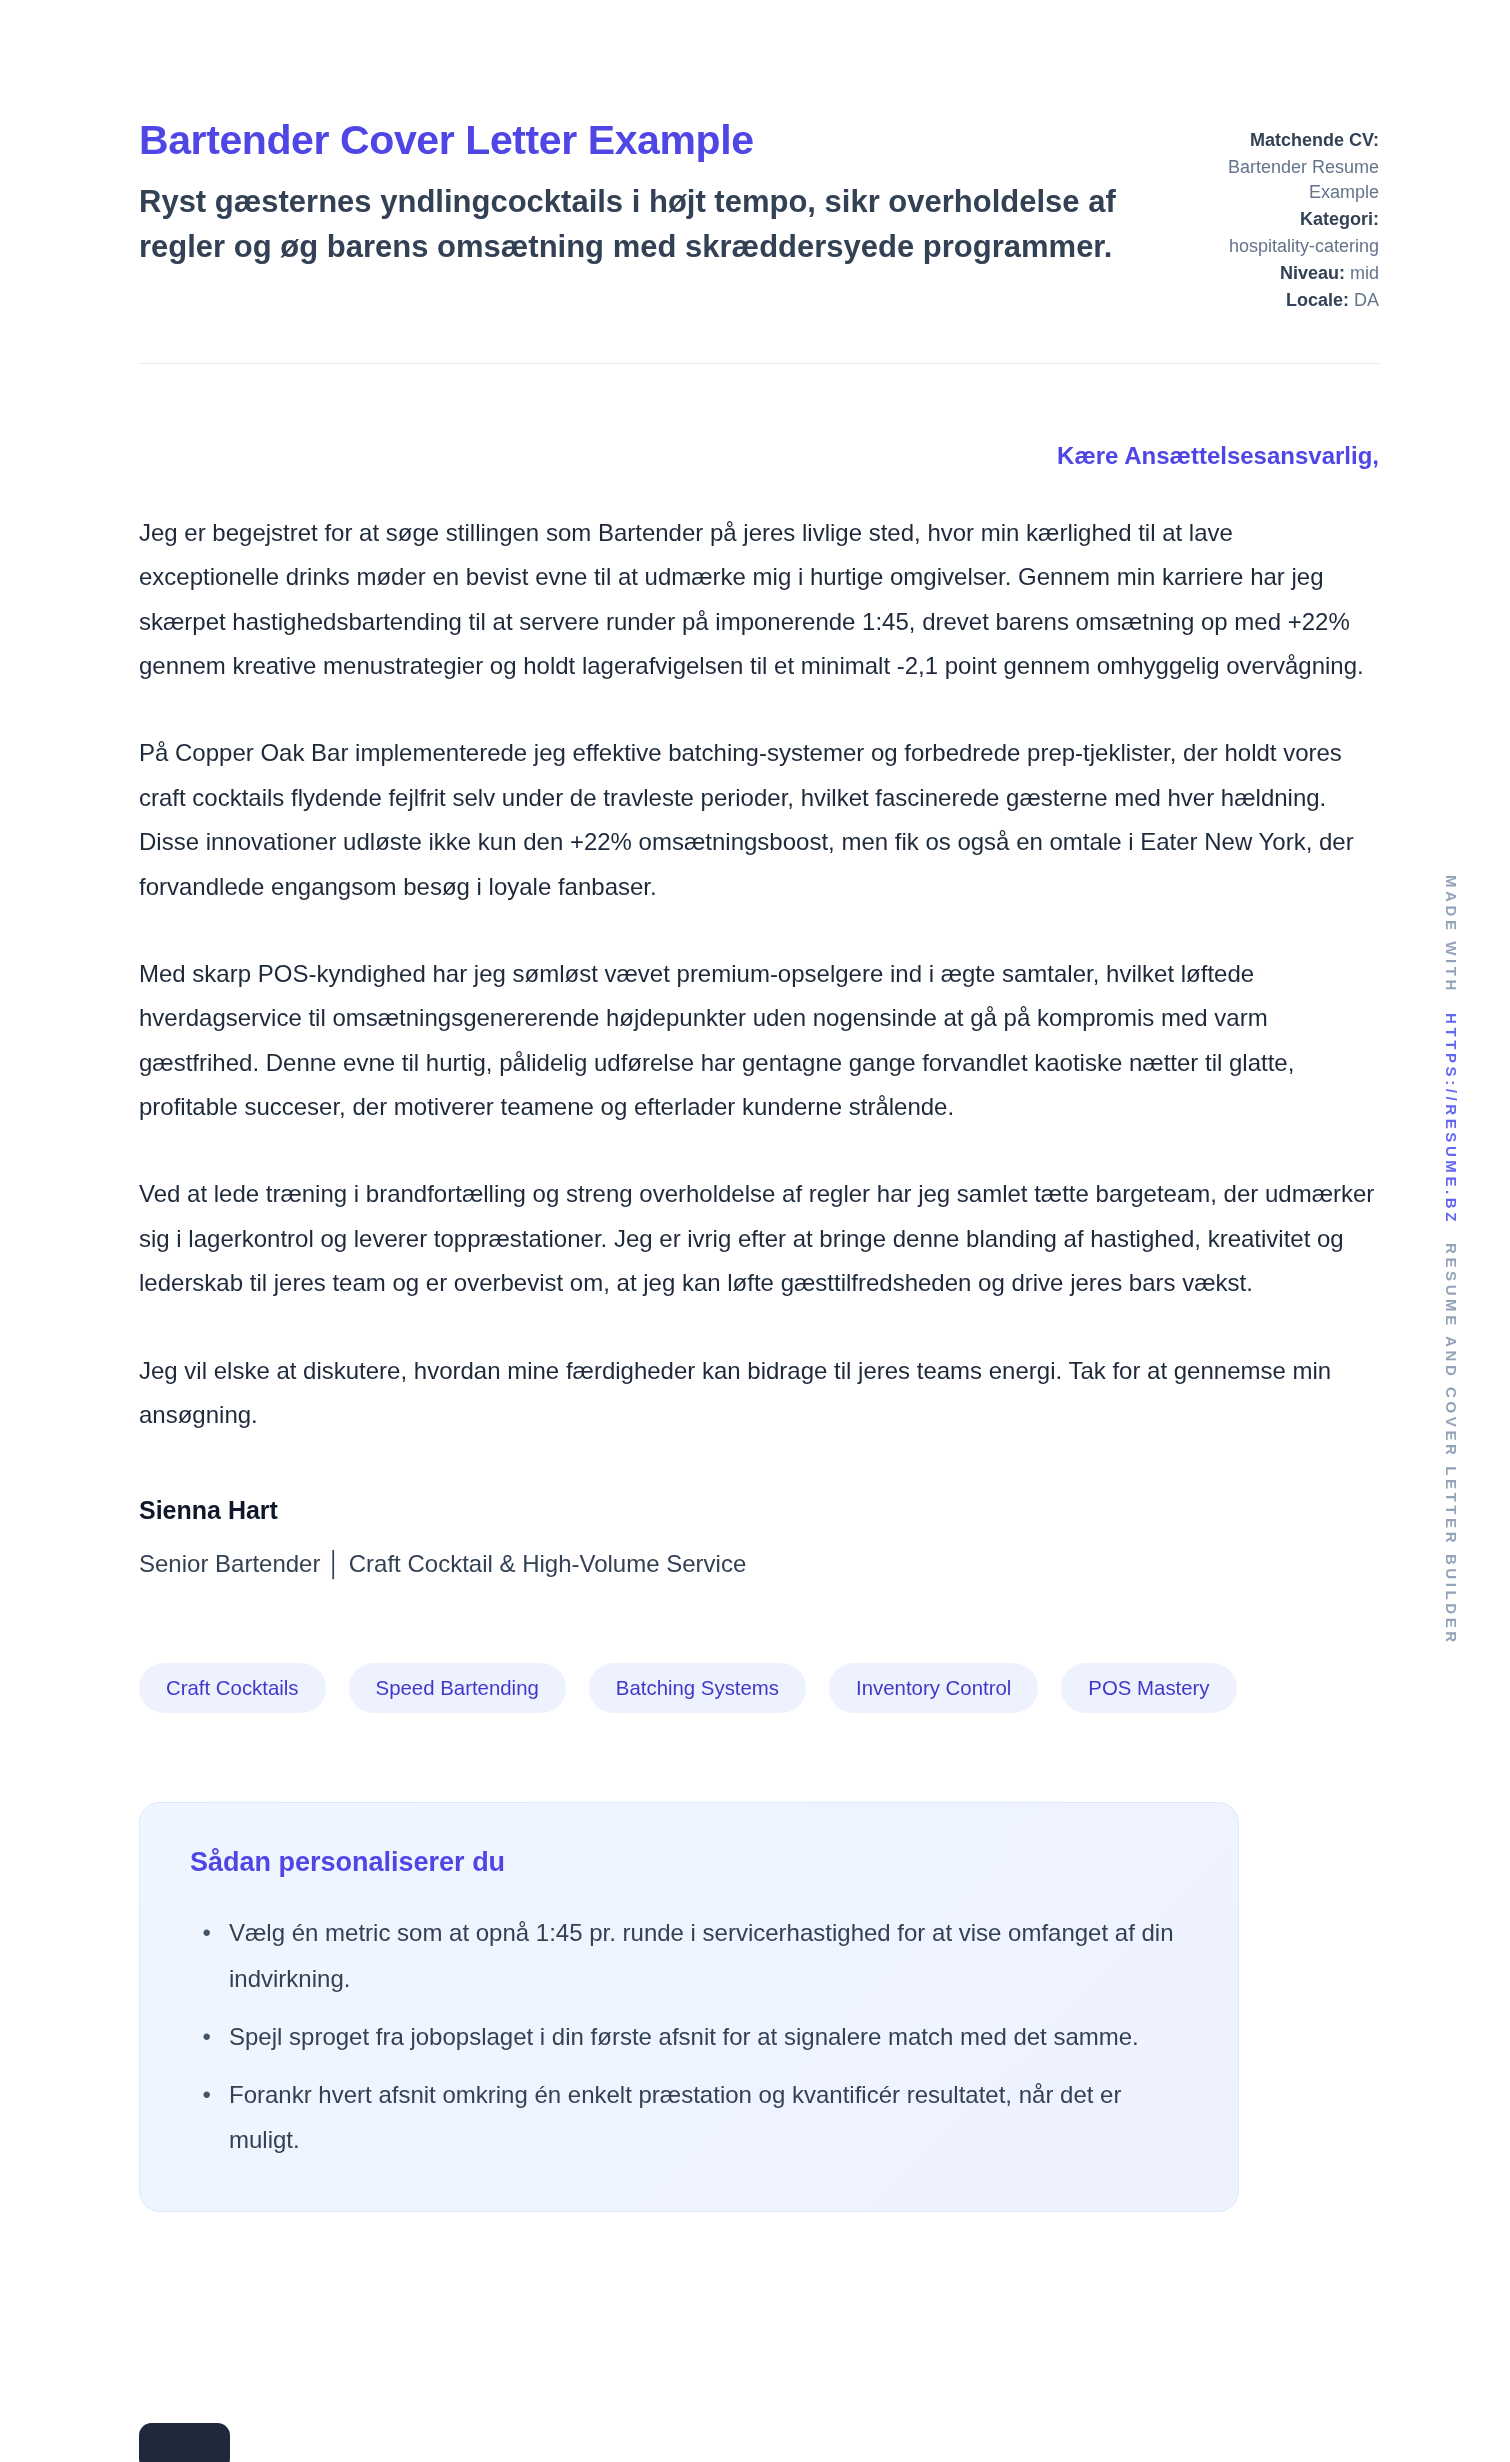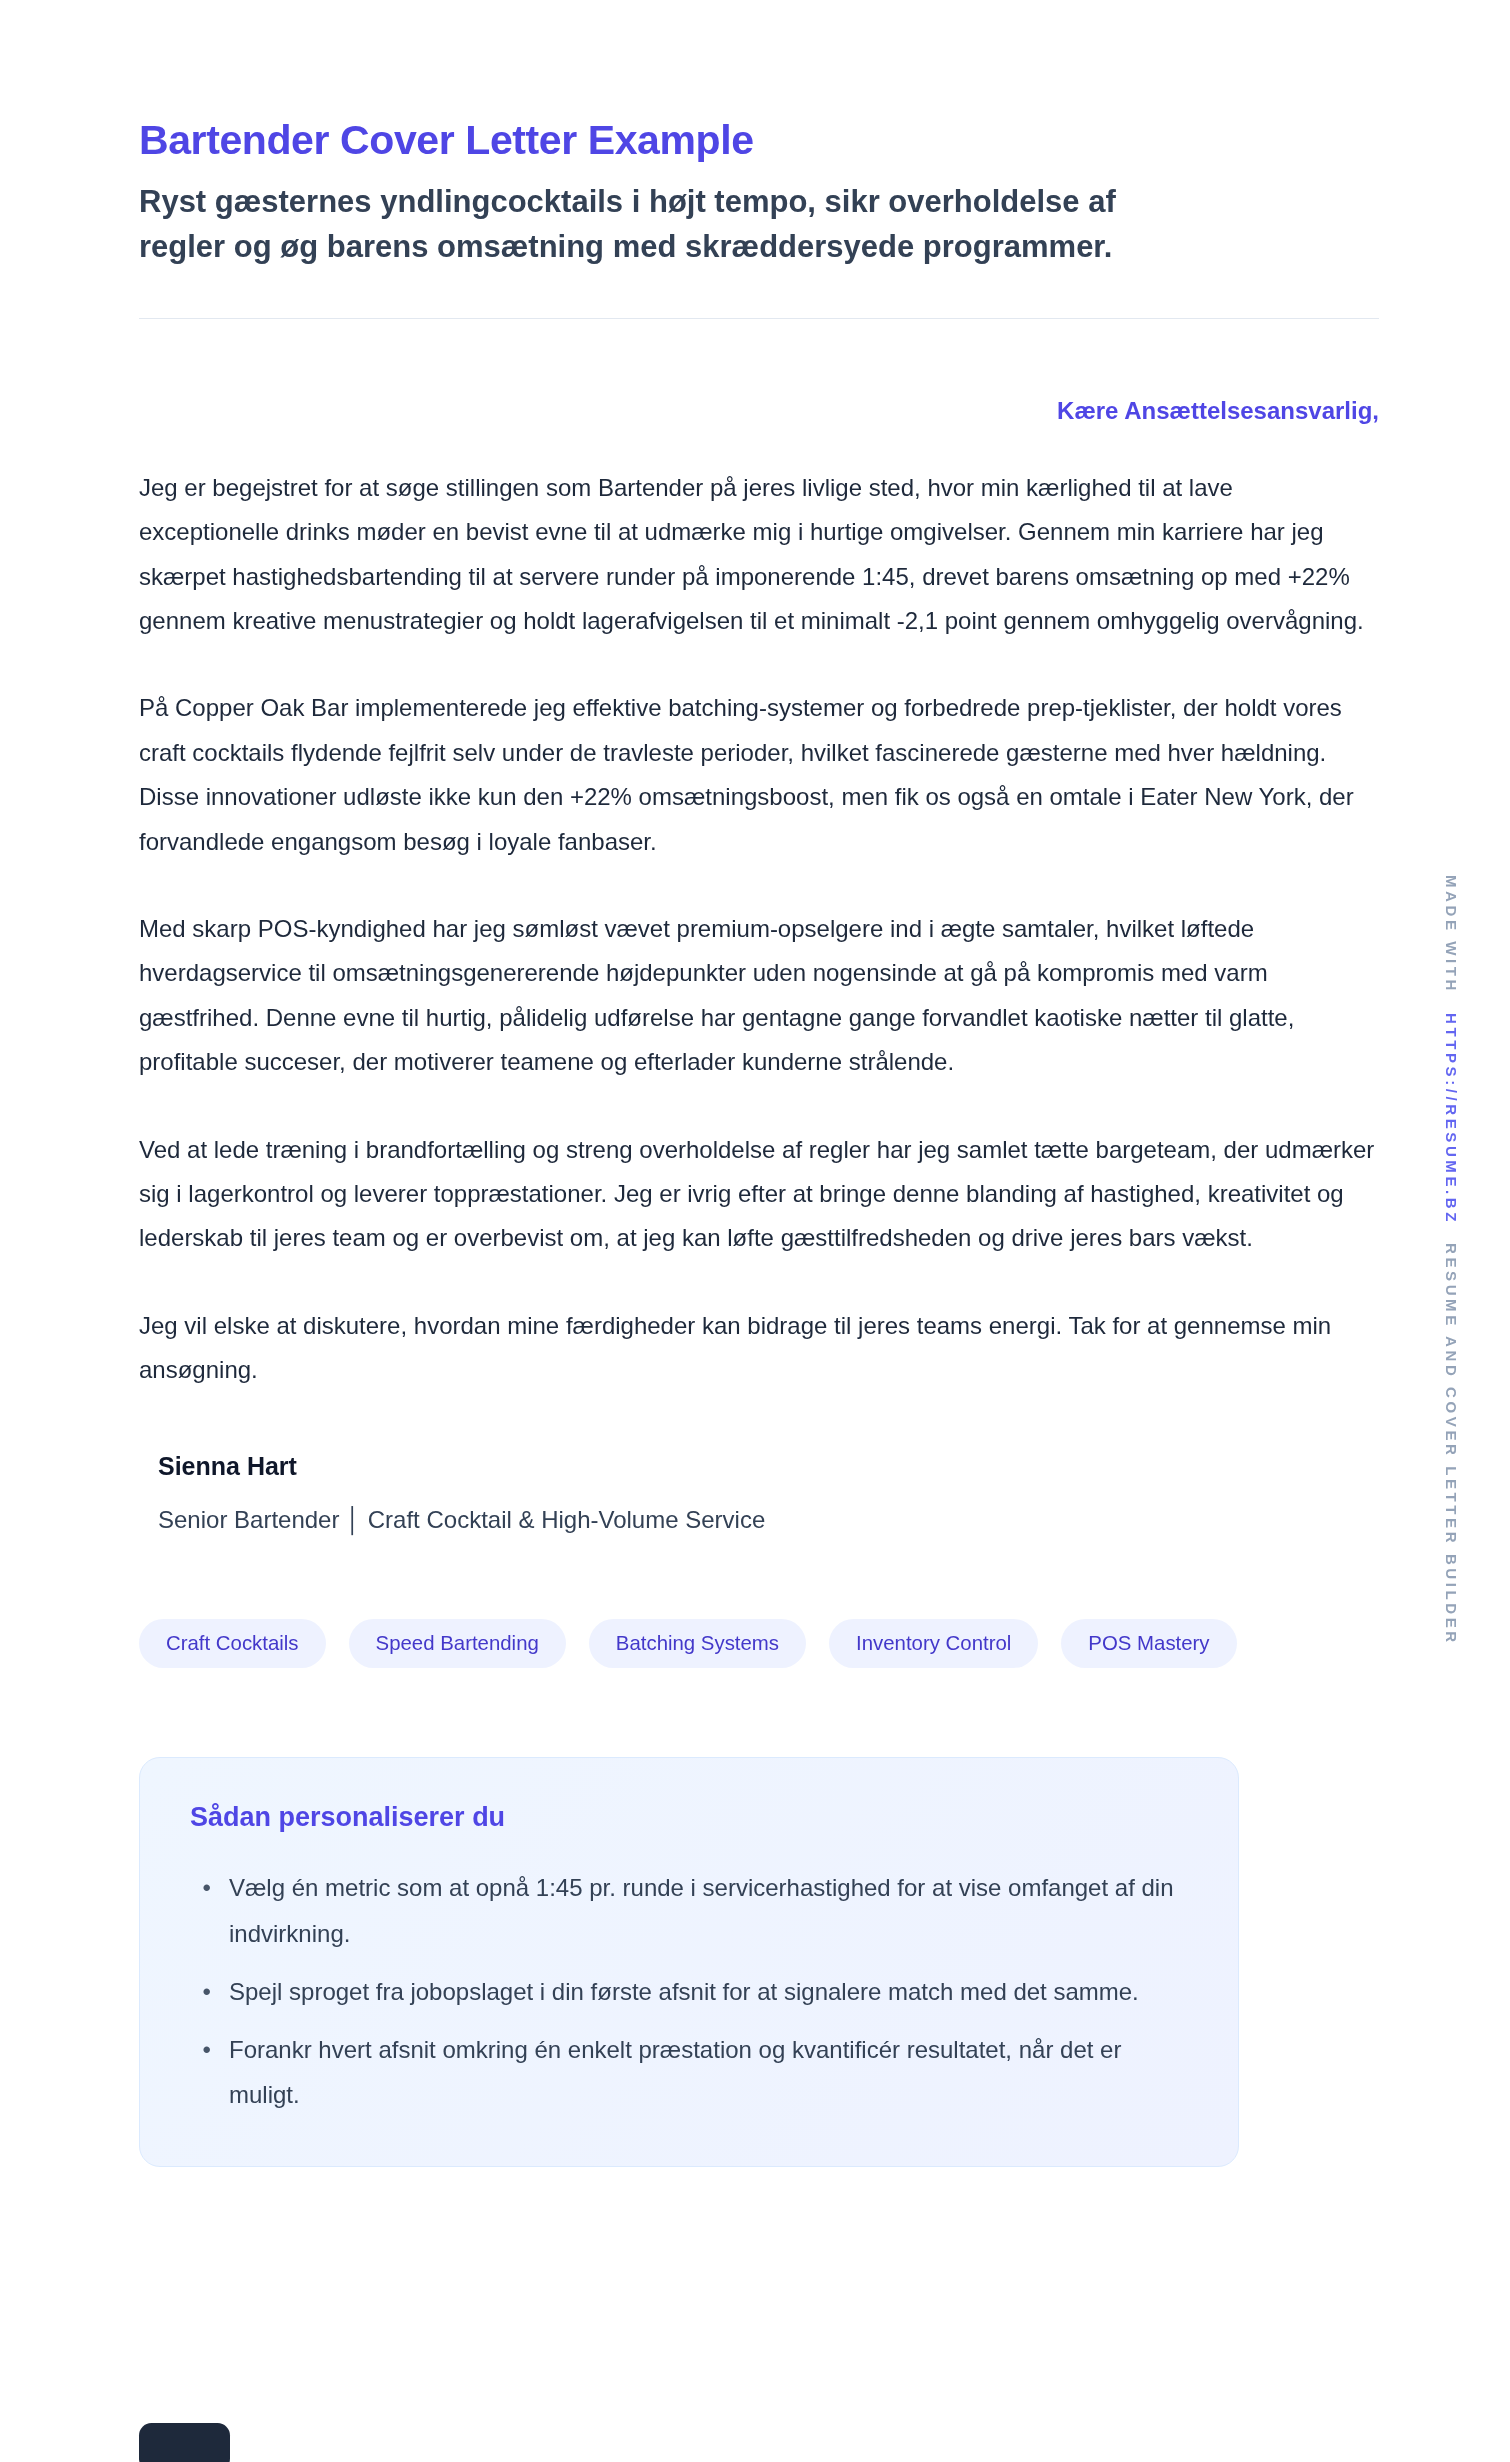--- a/index.html
+++ b/index.html
@@ -61,21 +61,21 @@
     text-align: right;
   }
   .body-paragraph {
     font-size: 24px;
     line-height: 1.85;
     color: #1e293b;
     margin: 0 0 43px;
     max-width: 1240px;
   }
   
-  .signature { margin-top: 59px; margin-left: 19px; }
+  .signature { margin-top: 59px; }
   .signature-name { font-size: 25px; font-weight: 700; color: #0f172a; margin: 0; }
   .signature-role { font-size: 24px; color: #334155; margin: 25px 0 0; }
   
   .tags { display: flex; gap: 23px; margin-top: 85px; }
   .tag {
     background: #eef2ff;
     color: #4338ca;
     font-size: 20.4px;
     font-weight: 500;
     padding: 13.3px 27px;
@@ -142,20 +142,28 @@
 </head>
 <body>
 
 <div class="content">
 
   <div class="header">
     <div class="header-left">
       <h1 class="page-title">Bartender Cover Letter Example</h1>
       <p class="page-subtitle">Ryst gæsternes yndlingcocktails i højt tempo, sikr overholdelse af regler og øg barens omsætning med skræddersyede programmer.</p>
     </div>
+    <div class="header-meta">
+      <div class="meta-line"><span class="meta-label">Matchende CV:</span></div>
+      <div class="meta-line">Bartender Resume Example</div>
+      <div class="meta-line"><span class="meta-label">Kategori:</span></div>
+      <div class="meta-line">hospitality-catering</div>
+      <div class="meta-line"><span class="meta-label">Niveau:</span> <span>mid</span></div>
+      <div class="meta-line"><span class="meta-label">Locale:</span> <span>DA</span></div>
+    </div>
   </div>
 
   <hr class="divider">
 
   <div class="letter">
     <p class="salutation">Kære Ansættelsesansvarlig,</p>
     <p class="body-paragraph">Jeg er begejstret for at søge stillingen som Bartender på jeres livlige sted, hvor min kærlighed til at lave exceptionelle drinks møder en bevist evne til at udmærke mig i hurtige omgivelser. Gennem min karriere har jeg skærpet hastighedsbartending til at servere runder på imponerende 1:45, drevet barens omsætning op med +22% gennem kreative menustrategier og holdt lagerafvigelsen til et minimalt -2,1 point gennem omhyggelig overvågning.</p>
     <p class="body-paragraph">På Copper Oak Bar implementerede jeg effektive batching-systemer og forbedrede prep-tjeklister, der holdt vores craft cocktails flydende fejlfrit selv under de travleste perioder, hvilket fascinerede gæsterne med hver hældning. Disse innovationer udløste ikke kun den +22% omsætningsboost, men fik os også en omtale i Eater New York, der forvandlede engangsom besøg i loyale fanbaser.</p>
     <p class="body-paragraph">Med skarp POS-kyndighed har jeg sømløst vævet premium-opselgere ind i ægte samtaler, hvilket løftede hverdagservice til omsætningsgenererende højdepunkter uden nogensinde at gå på kompromis med varm gæstfrihed. Denne evne til hurtig, pålidelig udførelse har gentagne gange forvandlet kaotiske nætter til glatte, profitable succeser, der motiverer teamene og efterlader kunderne strålende.</p>
     <p class="body-paragraph">Ved at lede træning i brandfortælling og streng overholdelse af regler har jeg samlet tætte bargeteam, der udmærker sig i lagerkontrol og leverer toppræstationer. Jeg er ivrig efter at bringe denne blanding af hastighed, kreativitet og lederskab til jeres team og er overbevist om, at jeg kan løfte gæsttilfredsheden og drive jeres bars vækst.</p>

